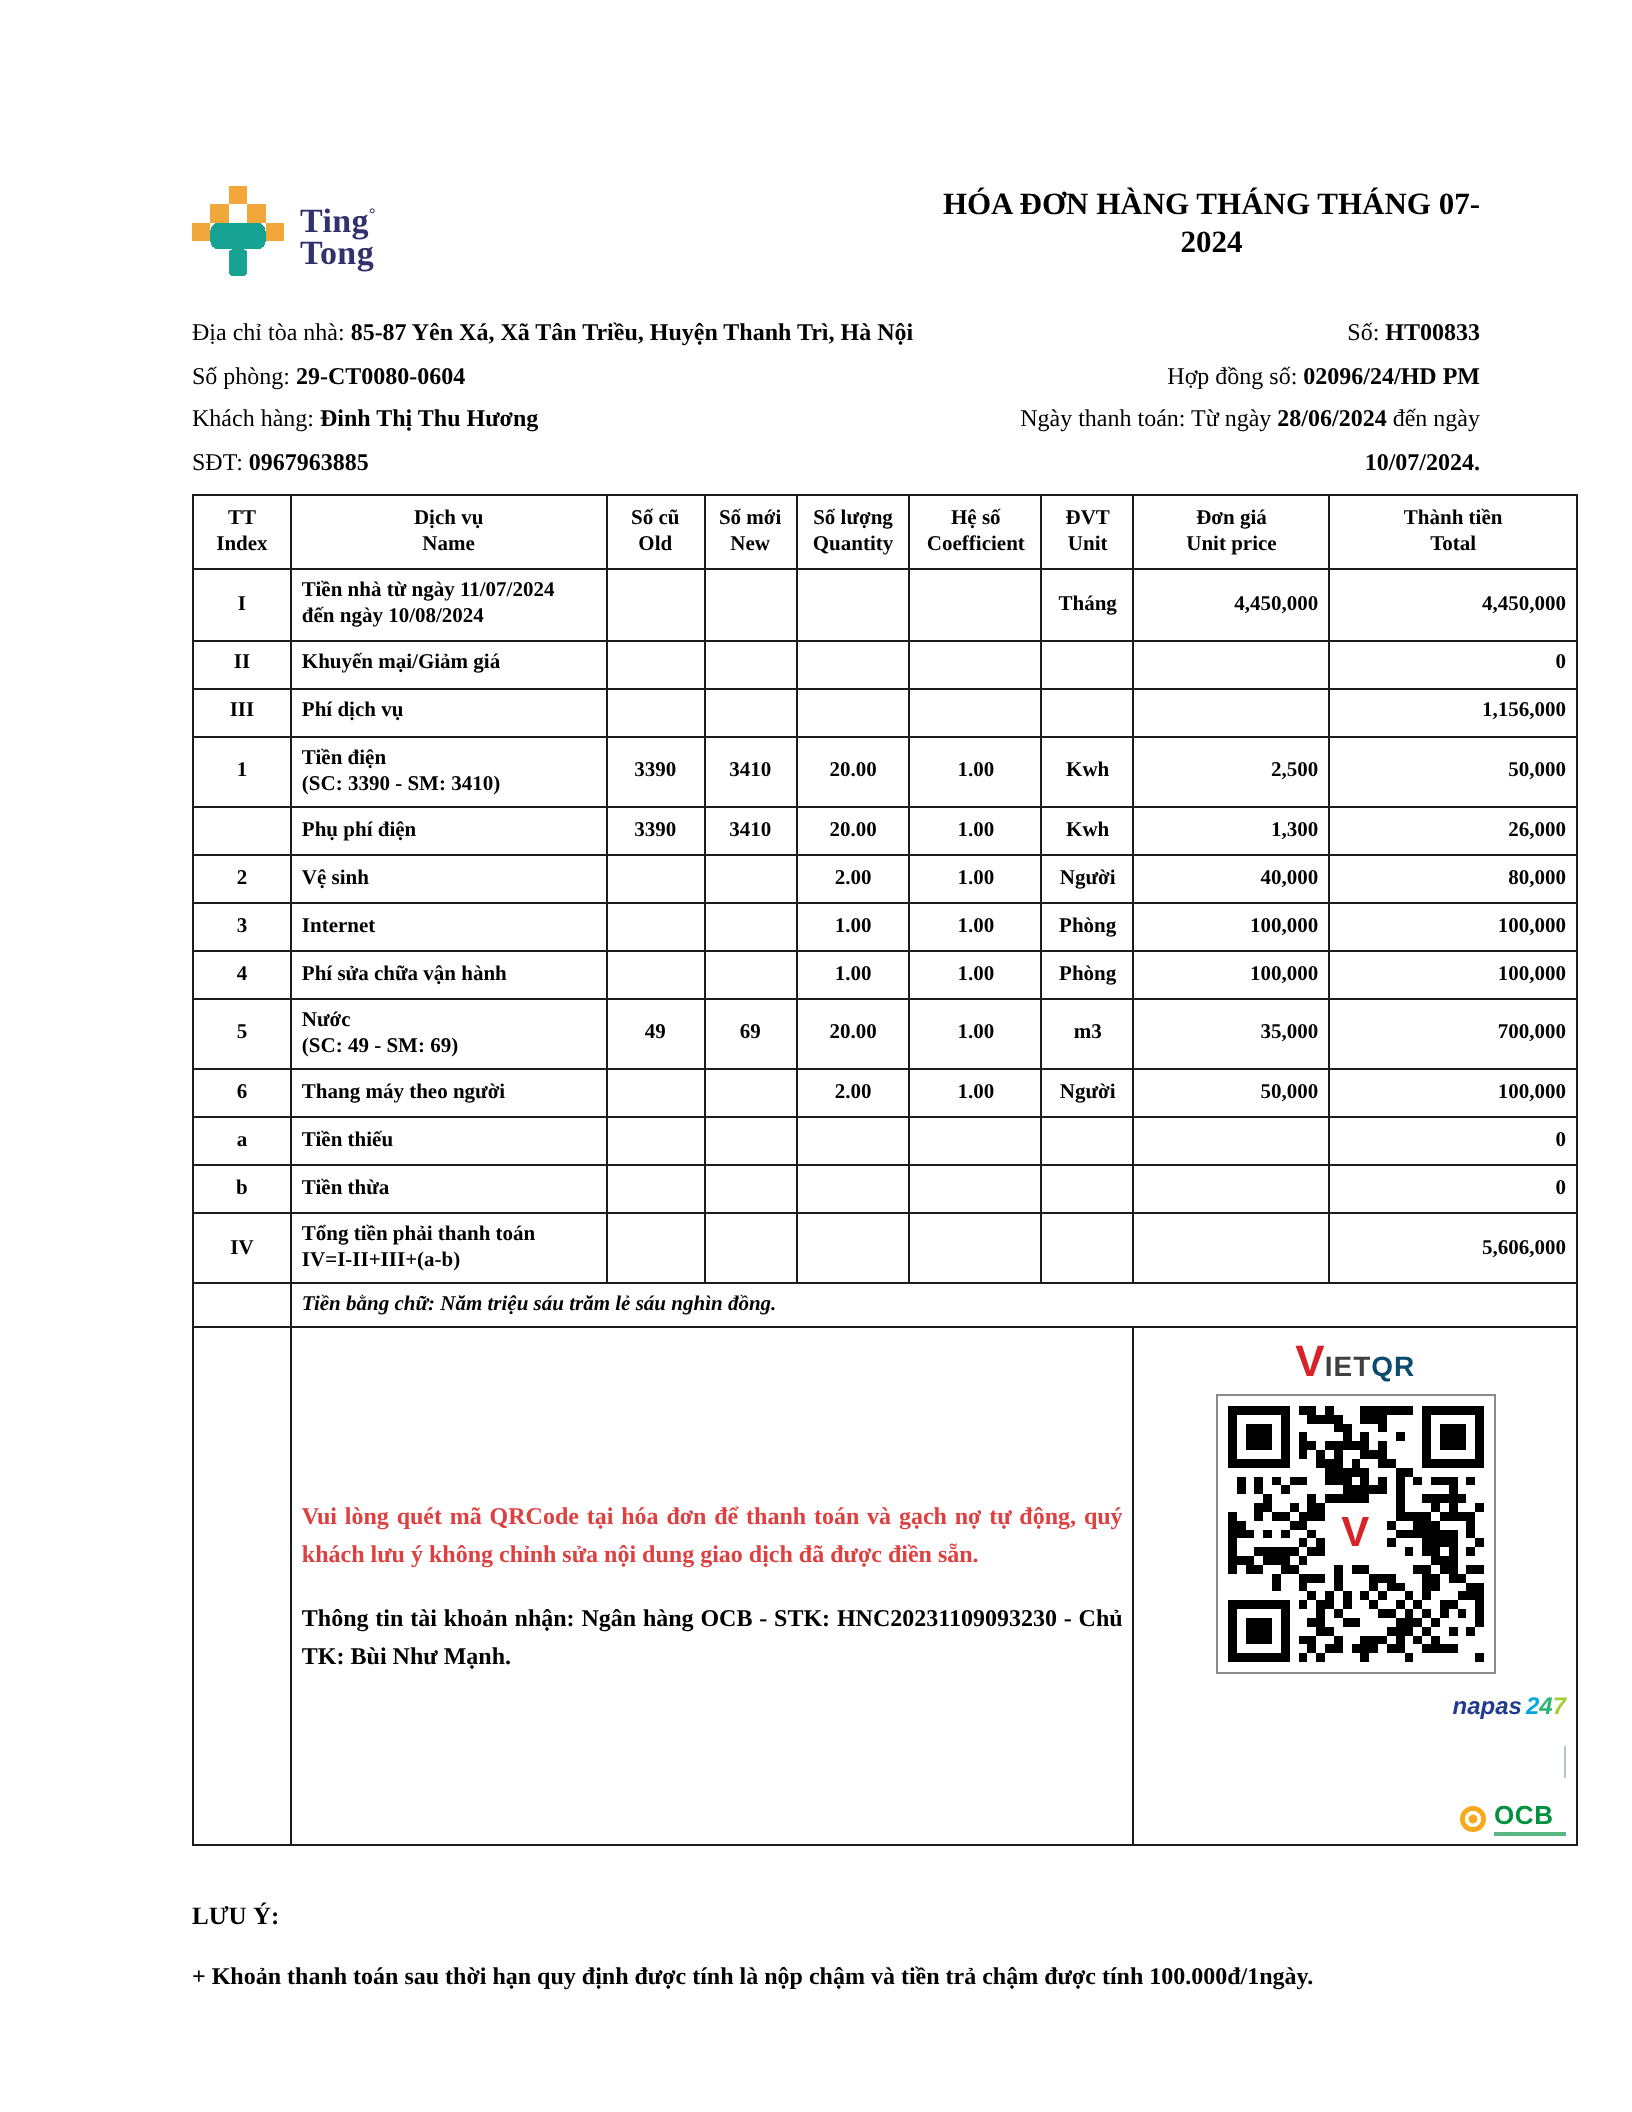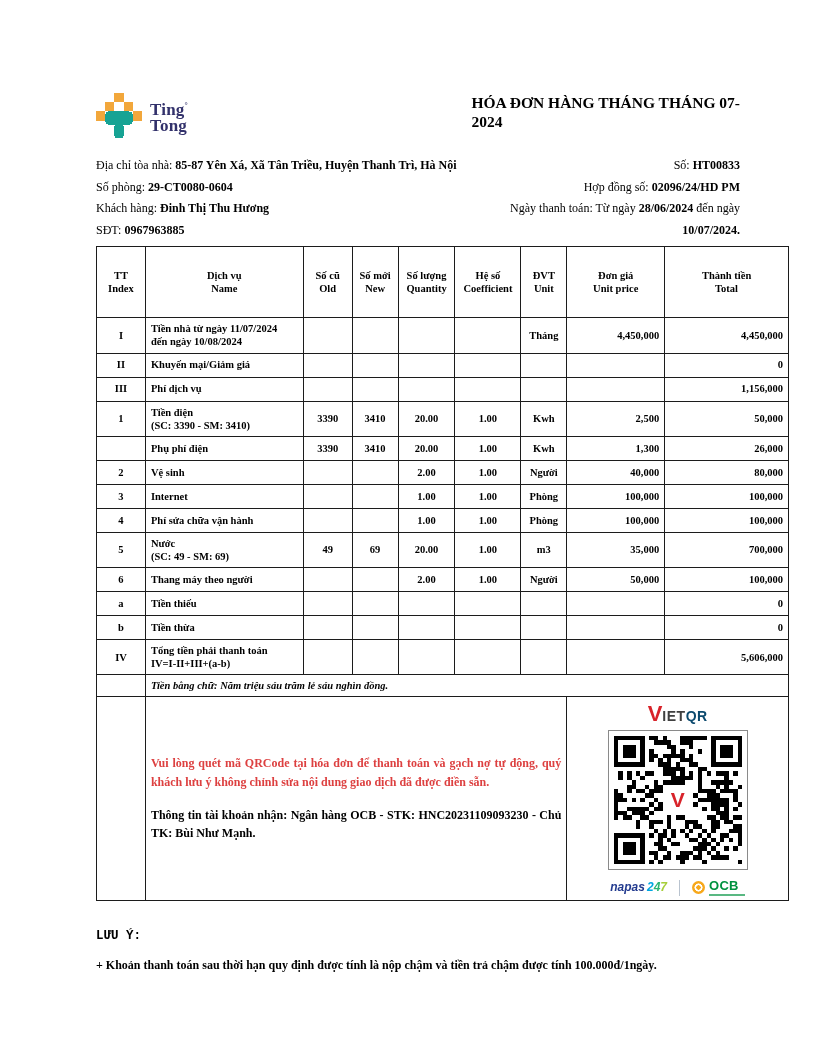--- a/index.html
+++ b/index.html
@@ -5,65 +5,65 @@
   * { margin:0; padding:0; box-sizing:border-box; }
   html,body { background:#ffffff; }
   body { font-family:"Liberation Serif","DejaVu Serif",serif; color:#000; }
   .page { width:816px; height:1056px; background:#fff; padding:93px 27px 0 96px; position:relative; overflow:hidden; }
 
   
   .header { display:flex; justify-content:space-between; align-items:flex-start; }
   .logo { display:flex; align-items:center; gap:8px; }
   .logo-text { font-family:Liberation Serif, serif; font-weight:bold; color:#32316b; font-size:17px; line-height:0.92; letter-spacing:0.2px; }
   .logo-text sup { font-size:8px; }
-  .title-block { text-align:left; padding-right:49px; font-weight:bold; font-size:15.5px; line-height:1.25; max-width:360px; }
+  .title-block { text-align:center; padding-right:49px; font-weight:bold; font-size:15.5px; line-height:1.25; max-width:360px; }
 
   
   .info { display:flex; justify-content:space-between; margin-top:12px; }
   .info-left { width:382px; }
   .info-right { flex:1; text-align:right; padding-right:49px; }
   .info p { font-size:12px; line-height:21.5px; }
 
   
   table.invoice { width:100%; border-collapse:collapse; margin-top:5px; table-layout:fixed; }
   table.invoice th, table.invoice td { border:1.5px solid #1c1c1c; font-size:10.5px; font-weight:bold; padding:4px 5px; vertical-align:middle; line-height:1.25; overflow:hidden; }
-  table.invoice th { text-align:center; padding:22px 2px;font-family:Liberation Serif, serif; }
+  table.invoice th { text-align:center; padding:5px 2px;font-family:Liberation Serif, serif; }
   td.c-idx { text-align:center; }
   td.c-name { text-align:left; padding-left:7px; }
   td.c-num { text-align:center; }
   td.c-money { text-align:right; padding-right:7px; }
   tr.data-row td { height:24px; }
   td.words-cell { text-align:left; padding:6px 8px; font-weight:normal; font-style:italic; font-size:10.8px; }
   td.words-cell b { font-style:italic; }
 
   
   td.qr-text-cell { vertical-align:top; padding:50px 14px 0 10px; font-weight:normal; }
   .red-note { color:#dd4040; font-size:12px; line-height:1.55; text-align:justify; }
   .account-info { margin-top:14px; font-size:12px; line-height:1.55; text-align:justify; }
   td.qr-cell { vertical-align:top; text-align:center; padding:4px 0 6px 0; height:202px; }
   .vietqr-logo { font-family:"Liberation Sans","DejaVu Sans",sans-serif; font-weight:bold; line-height:1; margin-top:2px; }
   .vq-v { color:#d8232a; font-size:22px; font-weight:900; }
   .vq-iet { color:#404040; font-size:14px; letter-spacing:0.5px; }
   .vq-qr { color:#0c4a6e; font-size:14px; letter-spacing:0.5px; }
   .qr-box { width:140px; height:140px; border:1px solid #8a8a8a; background:#fff; margin:5px auto 0 auto; position:relative; padding:5px; }
   .qr-box svg { display:block; }
   .qr-center-v { position:absolute; top:50%; left:50%; transform:translate(-50%,-52%); color:#d8232a; font-family:"Liberation Sans","DejaVu Sans",sans-serif; font-weight:900; font-size:21px; background:#fff; padding:0 3px; line-height:1; }
-  .qr-brands { display:flex; align-items:center; justify-content:center; gap:12px; margin-top:9px; font-family:"Liberation Sans","DejaVu Sans",sans-serif; }
+  .qr-brands { display:flex; align-items:flex-end; justify-content:center; gap:12px; margin-top:9px; font-family:"Liberation Sans","DejaVu Sans",sans-serif;flex-direction:column; }
   .napas { font-size:12px; font-weight:bold; font-style:italic; color:#233b8f; }
   .napas-num { margin-left:2px; }
   .brand-divider { width:1px; height:16px; background:#b9c3cf; display:inline-block; }
   .ocb { display:flex; align-items:center; gap:4px; }
   .ocb-icon { width:13px; height:13px; border-radius:50%; background:radial-gradient(circle at 50% 50%, #f7a81b 0 22%, #ffffff 26% 42%, #f7a81b 46% 100%); display:inline-block; }
   .ocb-text { display:inline-flex; flex-direction:column; align-items:flex-start; line-height:1; }
   .ocb-text b { color:#00923f; font-size:13px; letter-spacing:0.3px; }
   .ocb-tagline { width:36px; height:2px; background:#00923f; opacity:0.65; margin-top:1.5px; }
 
   
   .footer-notes { margin-top:28px; }
-  .footer-heading { font-weight:bold; font-size:12.5px;font-family:Liberation Mono, monospace; }
+  .footer-heading { font-weight:bold; font-size:12.5px; }
   .footer-line { font-weight:bold; font-size:12px; margin-top:15px; }
 </style>
 </head>
 <body>
 
 <div class="page">
 
   <div class="header">
     <div class="logo">
       <span>

